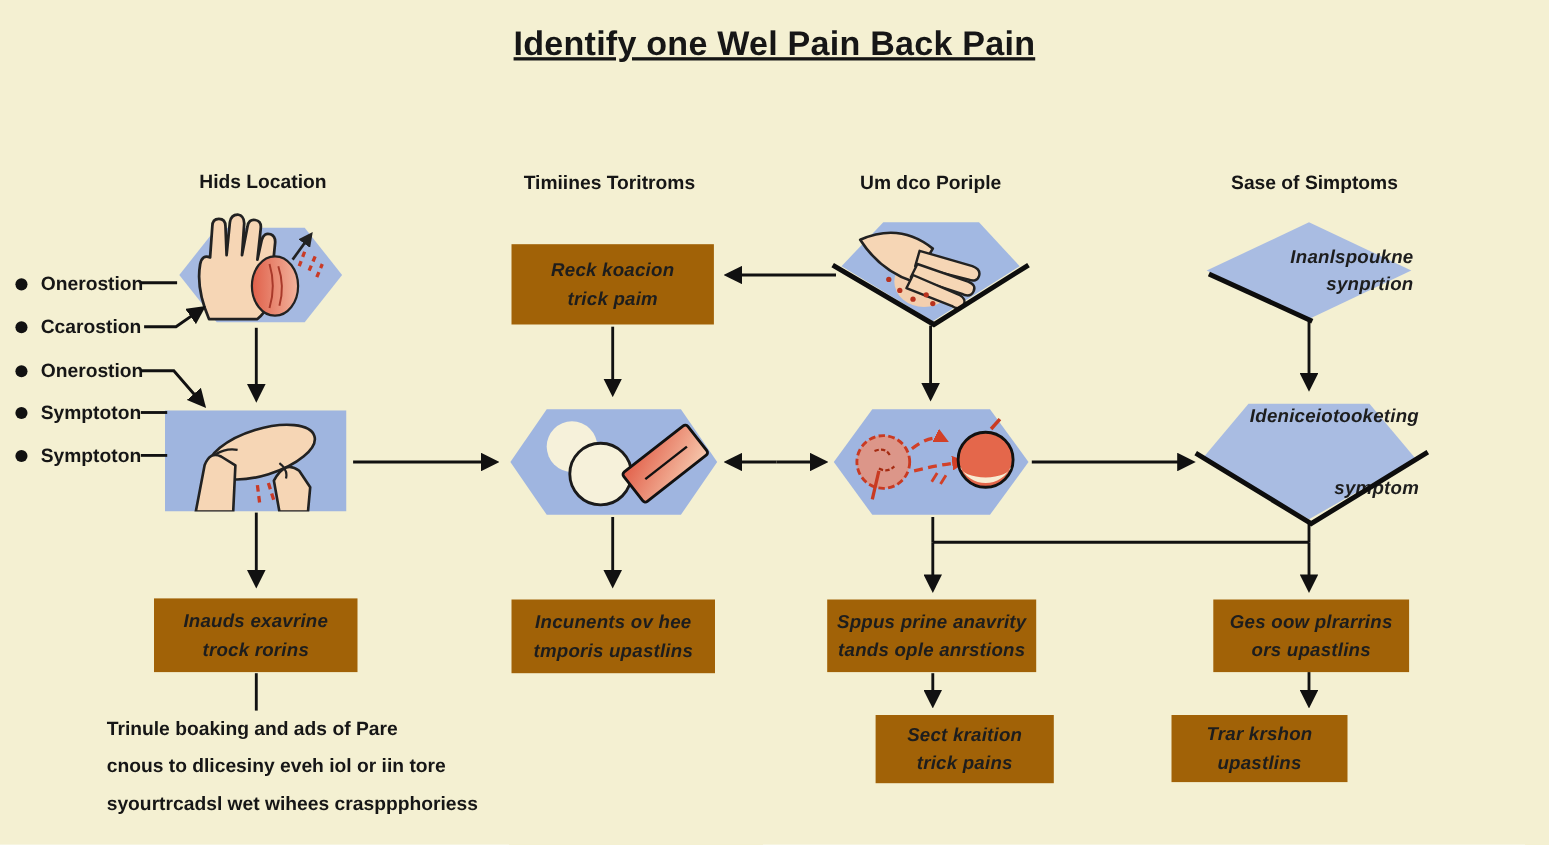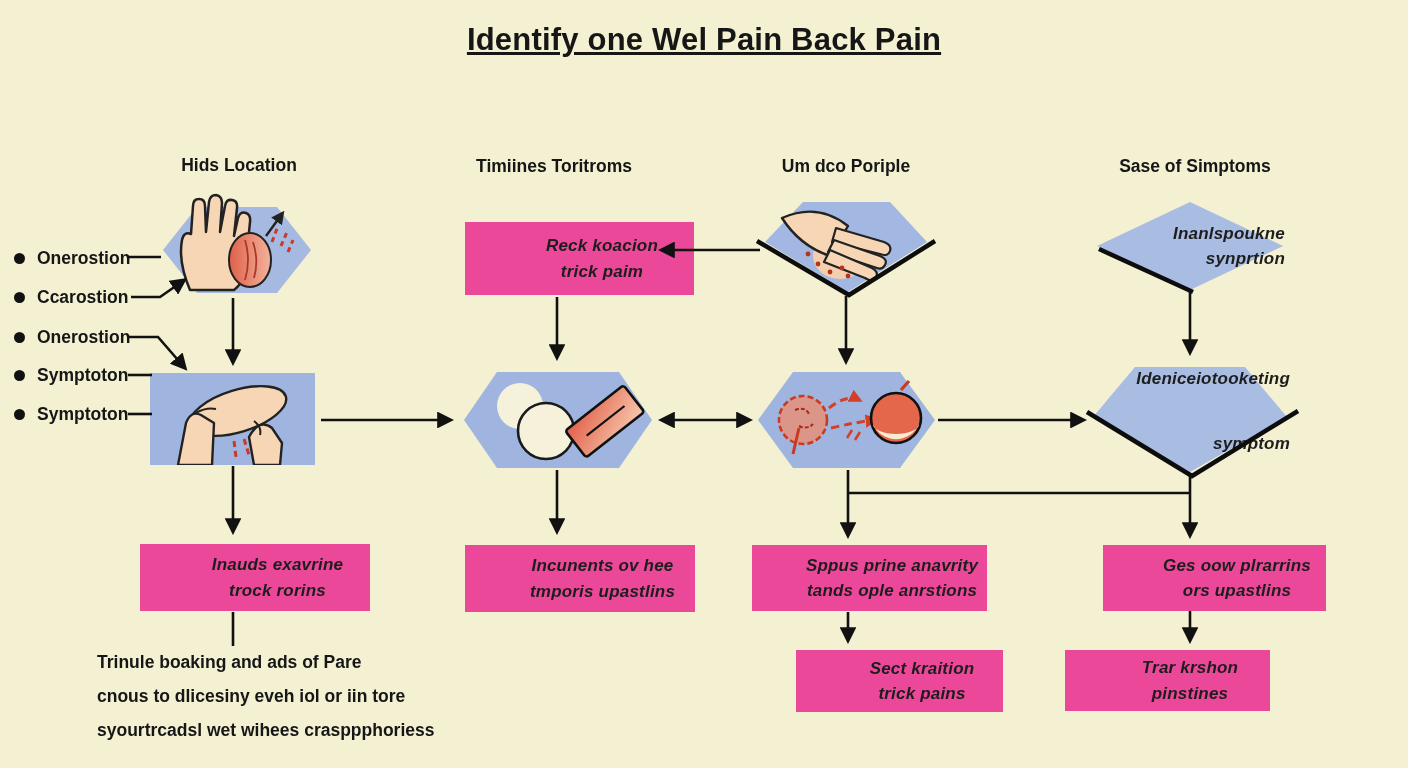--- a/index.html
+++ b/index.html
@@ -14,22 +14,22 @@
     font-size:31px; font-weight:bold; letter-spacing:.2px;text-decoration:underline;
   }
   .colhead{
     font-size:17.5px; font-weight:bold; text-align:right; white-space:nowrap;
     transform:translateX(-50%);
   }
   .bullet-row{display:flex; align-items:center; gap:12px; height:24px;}
   .bullet-dot{width:11px;height:11px;border-radius:50%;background:#111;flex:0 0 auto;}
   .bullet-label{font-size:17.5px;font-weight:bold;white-space:nowrap;}
   .node-rect{
-    background:#ec4899; display:flex; flex-direction:column;
-    align-items:center; justify-content:center;padding-left:45px;
+    background:#a16207; display:flex; flex-direction:column;
+    align-items:center; justify-content:center;
   }
   .boxtext{
     font-style:italic; font-weight:600; font-size:17px; line-height:1.5;
     text-align:center; color:#1d1d1d; letter-spacing:.2px;
   }
   .shape-label{
     position:absolute; inset:0; display:flex; flex-direction:column;
     align-items:flex-end; justify-content:center;
   }
   .footnote{font-size:17.5px; font-weight:bold; line-height:34px; white-space:nowrap;}
@@ -218,21 +218,21 @@
     </div>
   </div>
 
   <div class="abs node-rect" style="left:1103px; top:545px; width:178px; height:66px;">
     <div class="boxtext">Ges oow plrarrins</div>
     <div class="boxtext">ors upastlins</div>
   </div>
 
   <div class="abs node-rect" style="left:1065px; top:650px; width:160px; height:61px;">
     <div class="boxtext">Trar krshon</div>
-    <div class="boxtext">pinstines</div>
+    <div class="boxtext">upastlins</div>
   </div>
 
   <svg class="overlay" width="1408" height="768" viewBox="0 0 1408 768">
     <defs>
       <marker id="ah" viewBox="0 0 10 10" refX="7" refY="5" markerWidth="6.5" markerHeight="6.5" orient="auto">
         <path d="M0,0 L10,5 L0,10 Z" fill="#111"></path>
       </marker>
     </defs>
 
     <path class="c" d="M128,257 H161"></path>

